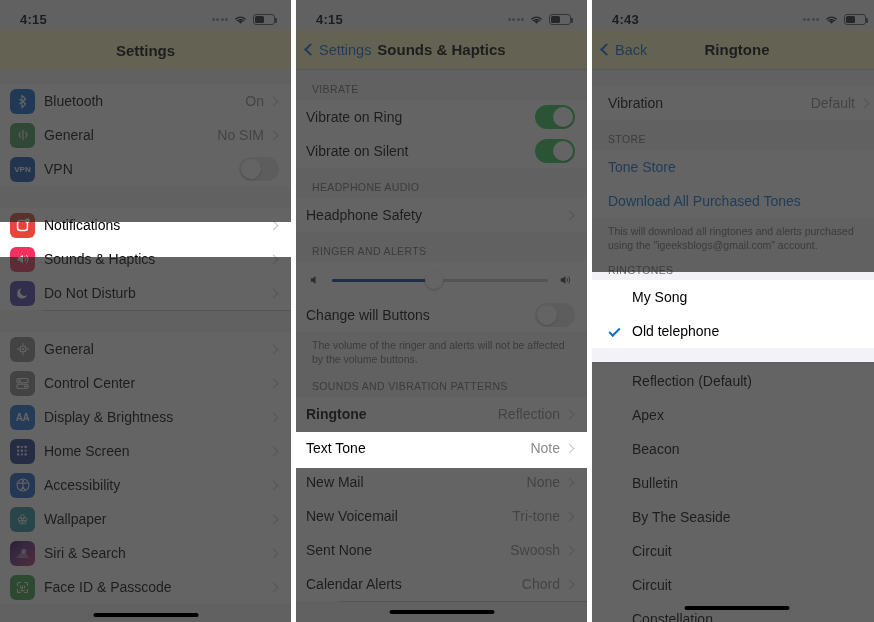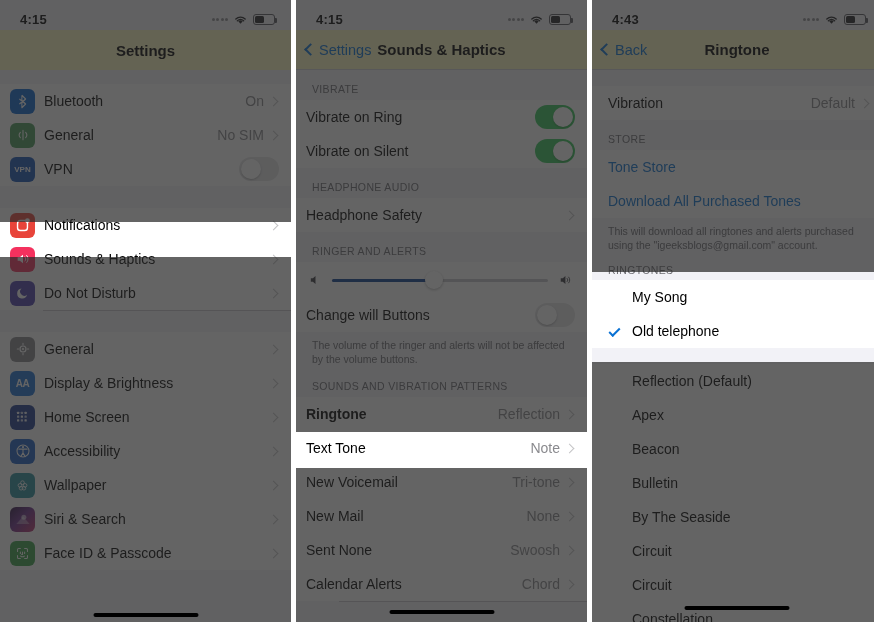--- a/index.html
+++ b/index.html
@@ -304,20 +304,32 @@
 
       <div class="row">
         <div class="appicon" style="background:#8a8a8e;">
           <svg viewBox="0 0 24 24" width="16" height="16">
               <circle cx="12" cy="12" r="4.5" stroke="#fff" stroke-width="1.8" fill="none"></circle>
               <circle cx="12" cy="12" r="1.6" fill="#fff"></circle>
               <path d="M12 3.5v2 M12 18.5v2 M3.5 12h2 M18.5 12h2" stroke="#fff" stroke-width="1.6" stroke-linecap="round"></path>
             </svg>
         </div>
         <div class="row-label">General</div>
+        <div class="chev"></div>
+      </div>
+      <div class="row">
+        <div class="appicon" style="background:#8a8a8e;">
+          <svg viewBox="0 0 24 24" width="17" height="17">
+              <rect x="4" y="5" width="16" height="6" rx="3" stroke="#fff" stroke-width="1.6" fill="none"></rect>
+              <circle cx="8" cy="8" r="1.7" fill="#fff"></circle>
+              <rect x="4" y="13" width="16" height="6" rx="3" stroke="#fff" stroke-width="1.6" fill="none"></rect>
+              <circle cx="16" cy="16" r="1.7" fill="#fff"></circle>
+            </svg>
+        </div>
+        <div class="row-label">Control Center</div>
         <div class="chev"></div>
       </div>
       <div class="row">
         <div class="appicon" style="background:#1a6fd4;font-size:10px;letter-spacing:-0.5px;">AA</div>
         <div class="row-label">Display &amp; Brightness</div>
         <div class="chev"></div>
       </div>
       <div class="row">
         <div class="appicon" style="background:#1d3a8f;">
           <svg viewBox="0 0 24 24" width="18" height="18">
@@ -474,27 +486,27 @@
         <div class="row-label" style="font-weight:bold;">Ringtone</div>
         <div class="row-value">Reflection</div>
         <div class="chev"></div>
       </div>
       <div class="row">
         <div class="row-label">Text Tone</div>
         <div class="row-value">Note</div>
         <div class="chev"></div>
       </div>
       <div class="row">
+        <div class="row-label">New Mail</div>
+        <div class="row-value">None</div>
+        <div class="chev"></div>
+      </div>
+      <div class="row">
         <div class="row-label">New Voicemail</div>
         <div class="row-value">Tri-tone</div>
-        <div class="chev"></div>
-      </div>
-      <div class="row">
-        <div class="row-label">New Mail</div>
-        <div class="row-value">None</div>
         <div class="chev"></div>
       </div>
       <div class="row">
         <div class="row-label">Sent None</div>
         <div class="row-value">Swoosh</div>
         <div class="chev"></div>
       </div>
       <div class="row">
         <div class="row-label">Calendar Alerts</div>
         <div class="row-value">Chord</div>

